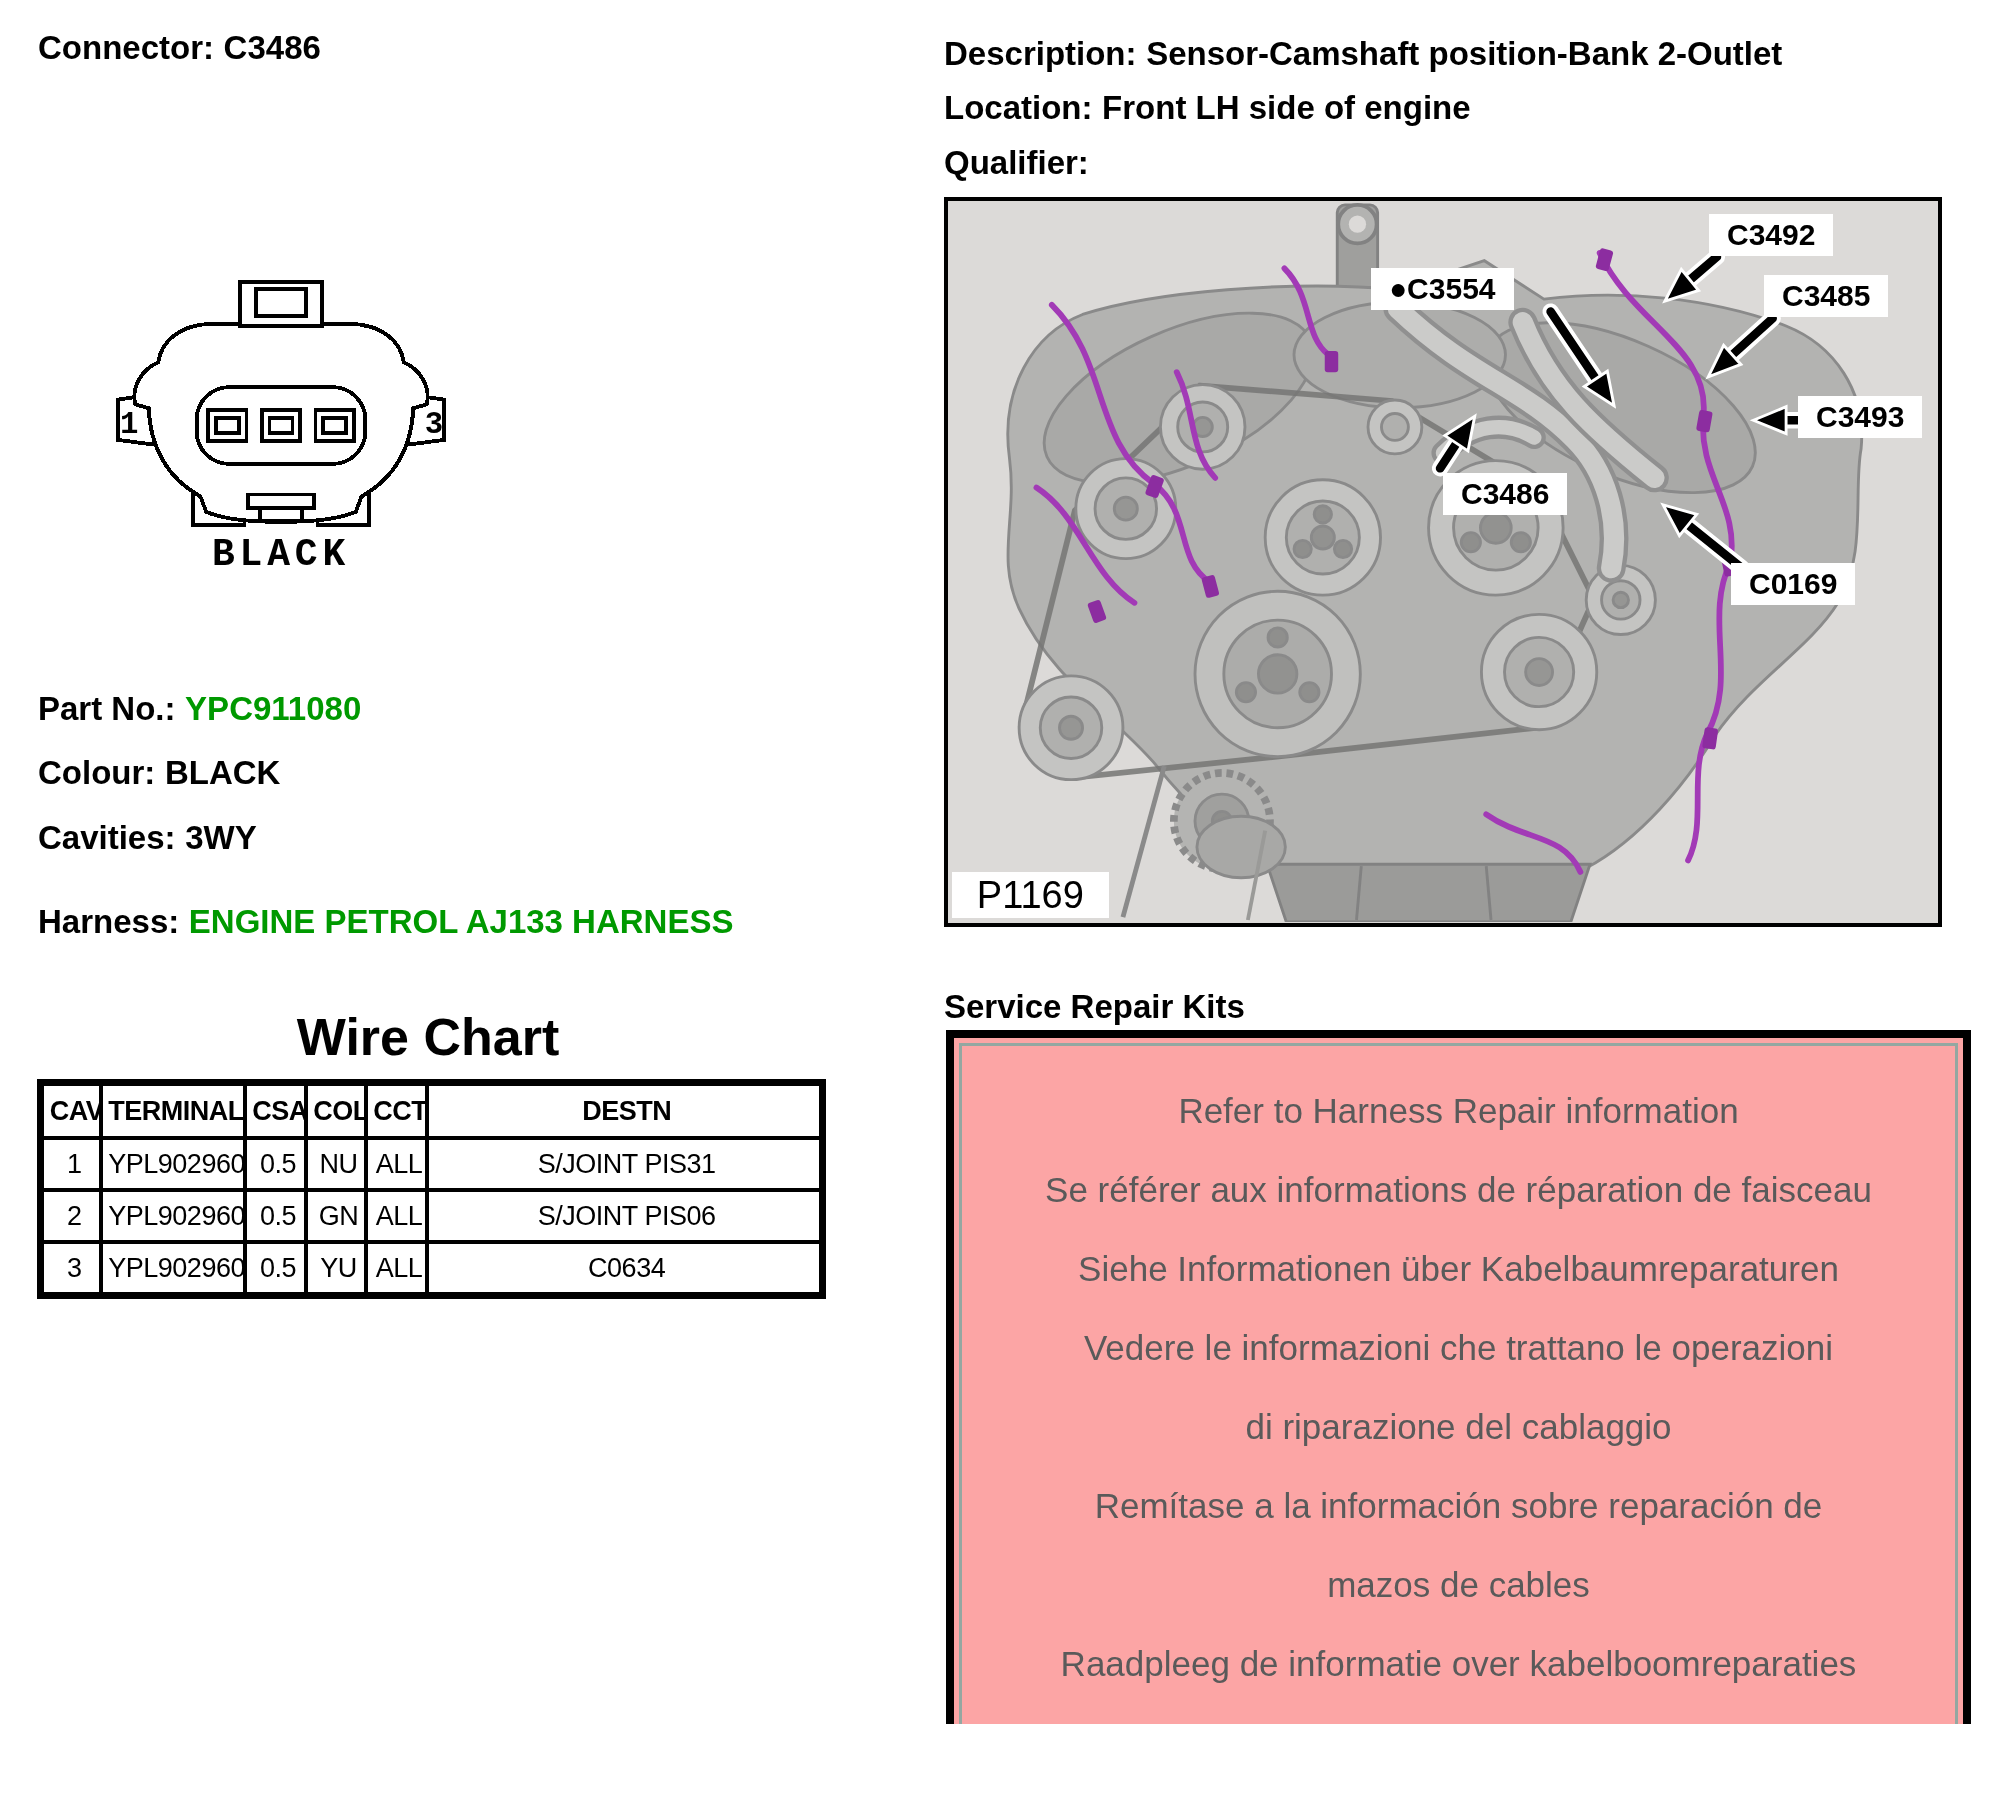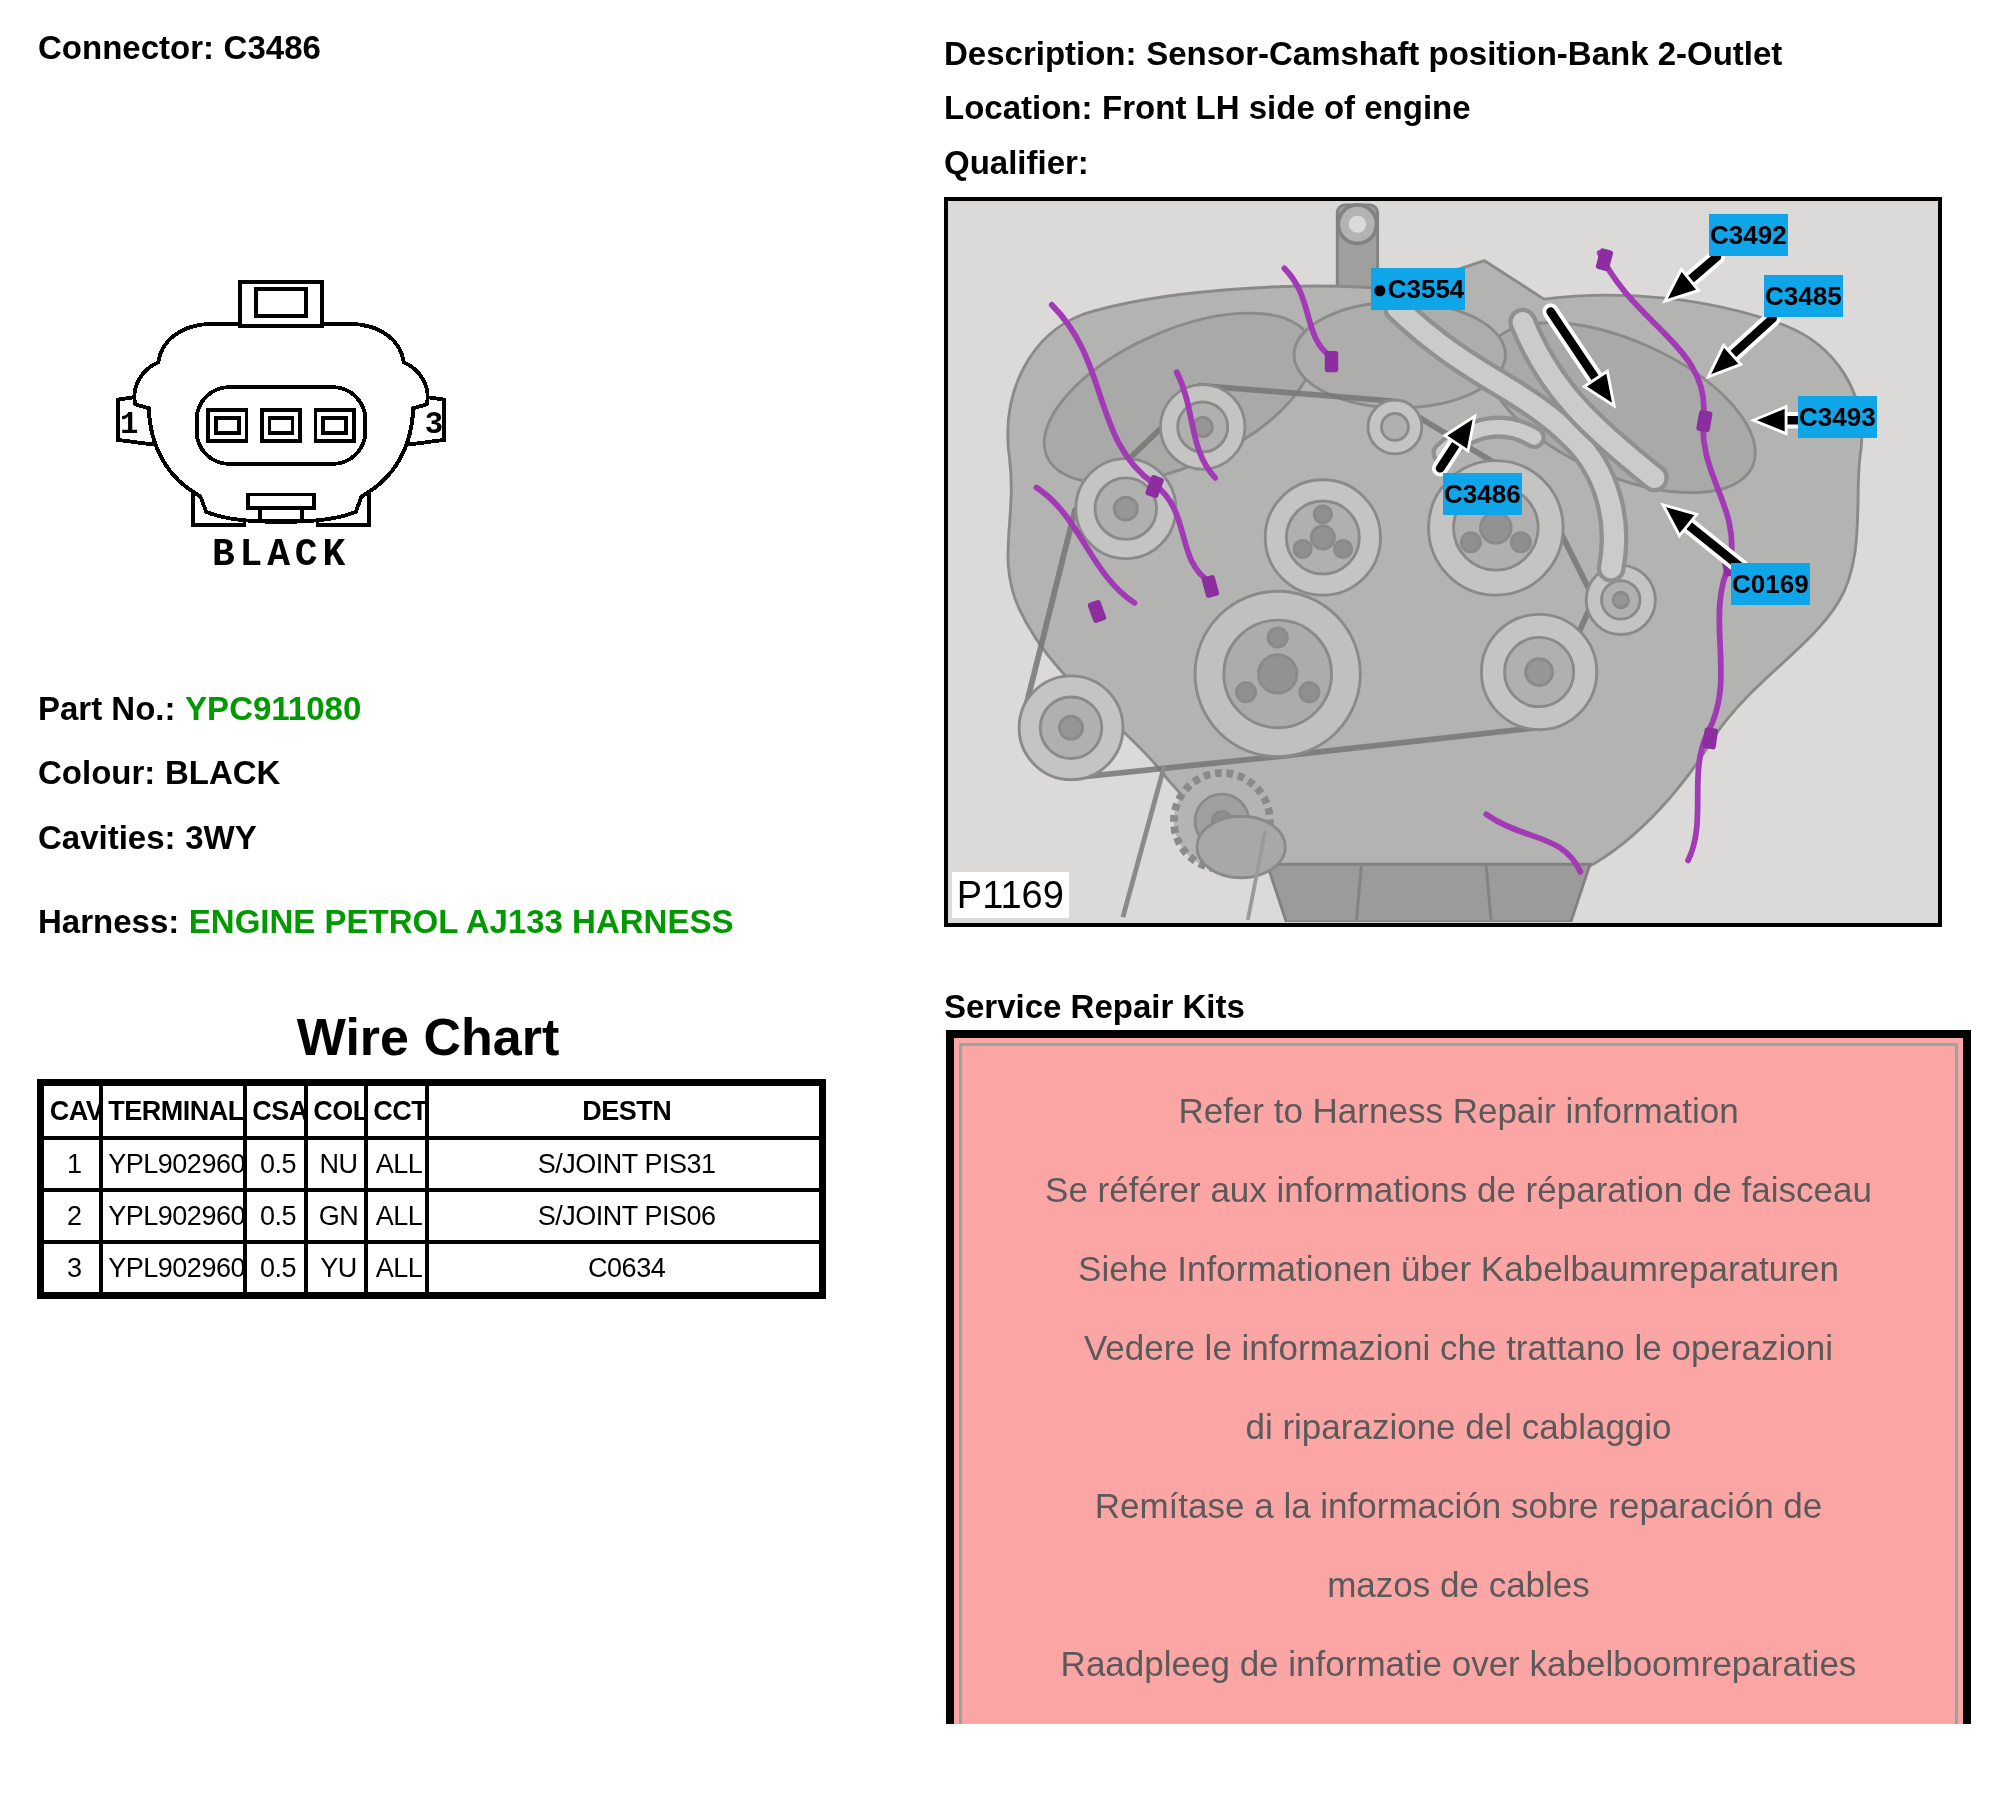--- a/index.html
+++ b/index.html
@@ -24,24 +24,24 @@
   table.wire-chart th,table.wire-chart td{border:4.8px solid #000;font-size:27px;
         letter-spacing:-0.5px;text-align:center;padding:0 0 0 5.8px;white-space:nowrap;overflow:hidden;}
   table.wire-chart{border:7.7px solid #000;}
   table.wire-chart th{font-weight:700;height:50px;}
   table.wire-chart td{font-weight:400;height:48px;}
 
   
   .engine-figure{position:absolute;left:944px;top:197px;width:998px;height:730px;
         background:#dcdad8;border:4.8px solid #000;box-sizing:border-box;}
   .engine-figure svg{position:absolute;left:0;top:0;width:989px;height:721px;}
-  .callout{position:absolute;background:#0ea5e9;color:#000;font-weight:700;font-size:26px;
-        line-height:42px;padding:0 1px;white-space:nowrap;}
+  .callout{position:absolute;background:#ffffff;color:#000;font-weight:700;font-size:30px;
+        line-height:42px;padding:0 18px;white-space:nowrap;}
   .figure-code{position:absolute;left:3.8px;top:671px;background:#fff;font-size:38px;
-        line-height:46px;padding:0 5px;font-weight:400;}
+        line-height:46px;padding:0 25px;font-weight:400;}
   .shaft-halo{stroke:#fff;stroke-width:17;stroke-linecap:round;}
   .shaft{stroke:#000;stroke-width:9;stroke-linecap:round;}
   .head{fill:#000;stroke:#fff;stroke-width:3;}
 
   
   .srk-title{position:absolute;left:944px;top:988px;font-size:33px;font-weight:700;text-align:center;}
   .srk-box{position:absolute;left:946px;top:1030px;width:1025px;height:764px;
         border:8.6px solid #000;box-sizing:border-box;background:#fca5a5;}
   .srk-inner{position:absolute;left:4.8px;top:4.8px;right:4.8px;bottom:4.8px;
         border:3.8px solid #94a7a1;padding-top:25px;box-sizing:border-box;}

